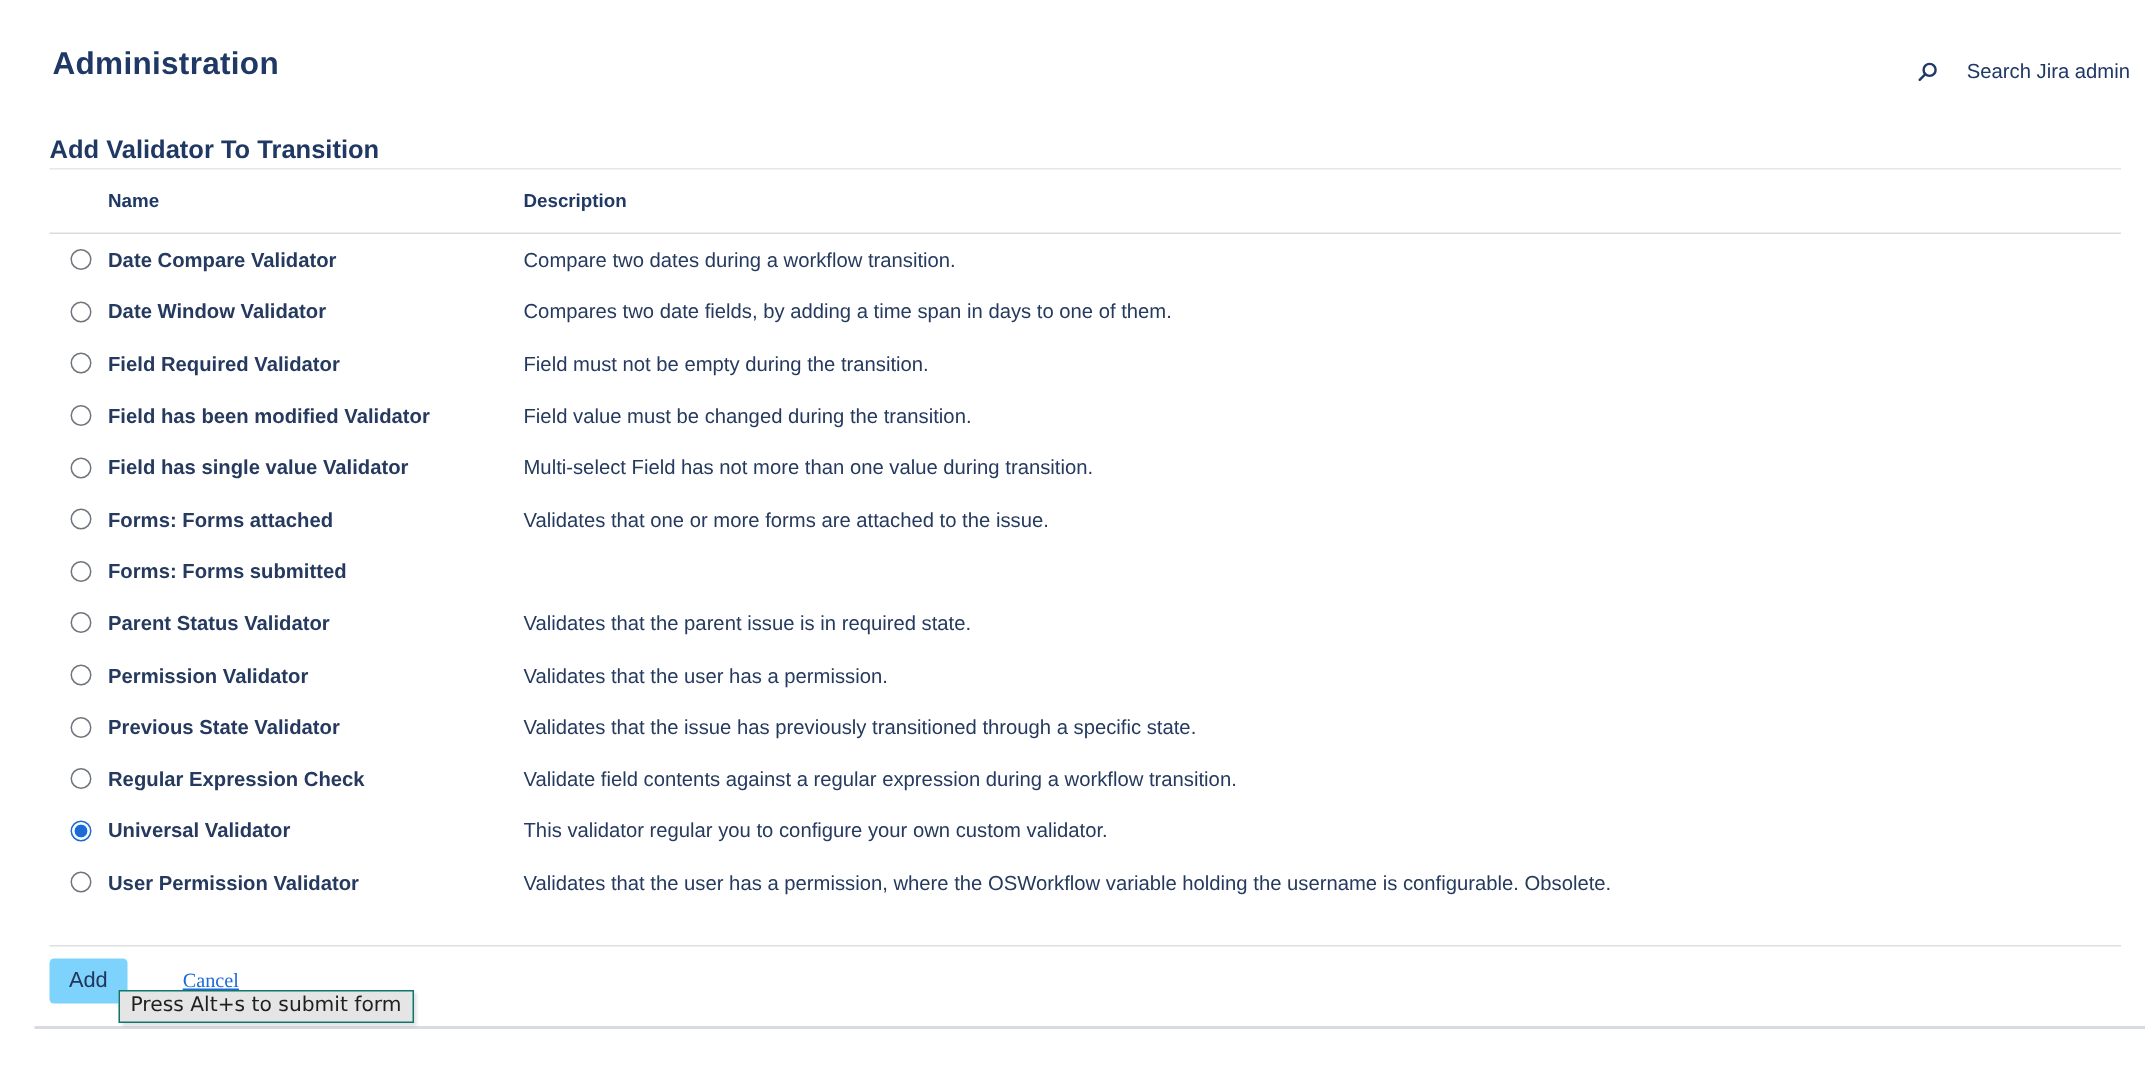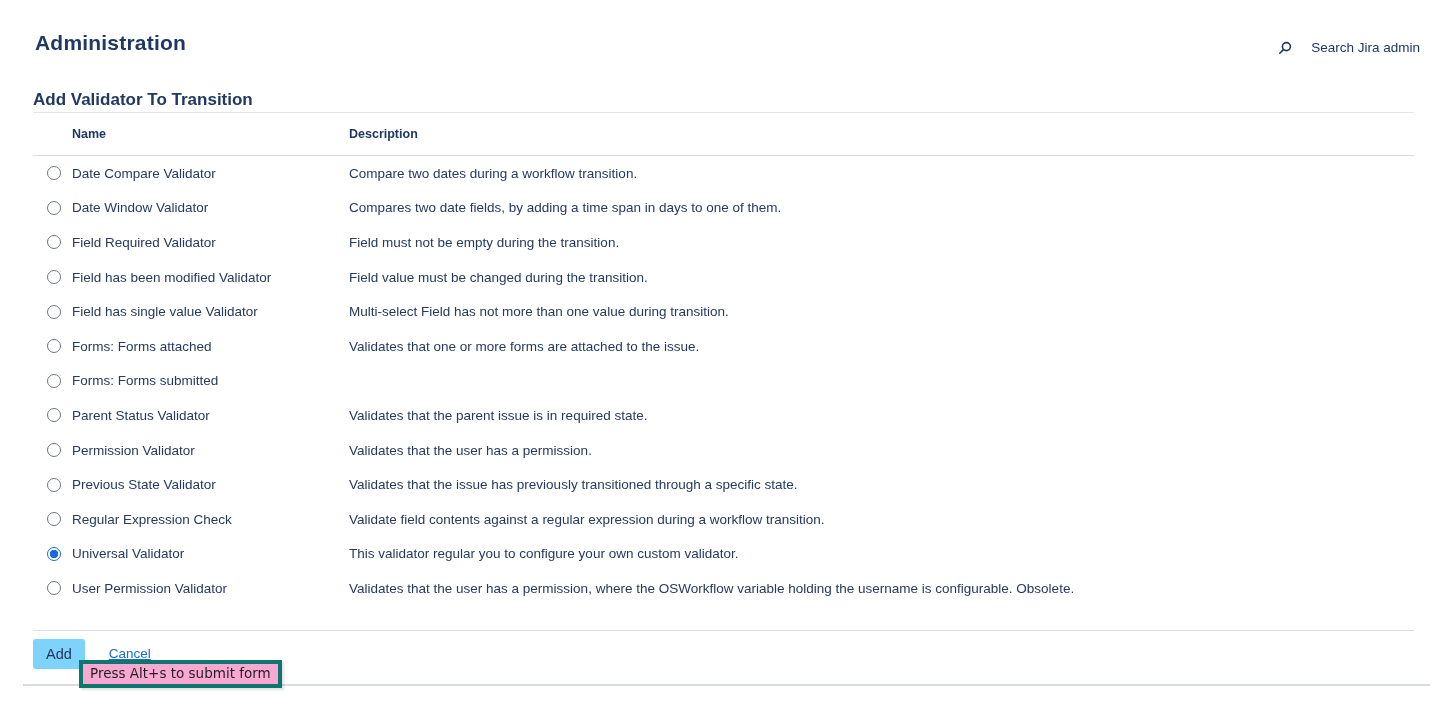--- a/index.html
+++ b/index.html
@@ -44,38 +44,38 @@
   .name-cell { display:flex; align-items:center; padding-left:14px; }
   .radio {
     width:14px; height:14px; border-radius:50%;
     border:1.5px solid #70757d; background:#ffffff;
     box-sizing:border-box; flex:0 0 auto; cursor:pointer;
   }
   .radio.checked {
     border:1.5px solid #1a6bd8;
     background:radial-gradient(circle, #1a6bd8 0 4px, #ffffff 4.5px 100%);
   }
-  .name-label { margin-left:11px; }
+  .name-label { margin-left:11px;font-weight:bold; }
   .form-actions {
     margin-top:8px; display:flex; align-items:center;
   }
   .add-button {
     height:30px; padding:0 13px;
     background:#7dd3fc; color:#22355c;
     border:none; border-radius:3px;
     font-family:"Liberation Sans", sans-serif;
     font-size:14.5px; cursor:pointer;
   }
   .cancel-link {
-    margin-left:24px; color:#1a6bd8; font-size:13.5px;
-    text-decoration:underline; cursor:pointer;
+    margin-left:37px; color:#1a6bd8; font-size:13.5px;
+    text-decoration:underline; cursor:pointer;font-family:Liberation Serif, serif;
   }
   .shortcut-tooltip {
     position:absolute; left:79px; top:660px;
-    background:#f9a8d4; border:4px solid #0f766e;
+    background:#e5e5e5; border:1px solid #0f766e;
     padding:1px 7px 3px 7px;
     font-family:"DejaVu Sans", sans-serif;
     font-size:13.5px; color:#1f1f1f; white-space:nowrap;
     box-shadow:2px 2px 2px rgba(0,0,0,0.12);
     z-index:5;
   }
   .bottom-divider {
     position:absolute; left:23px; right:6px; top:684px;
     height:2px; background:#d8dce1;
   }

